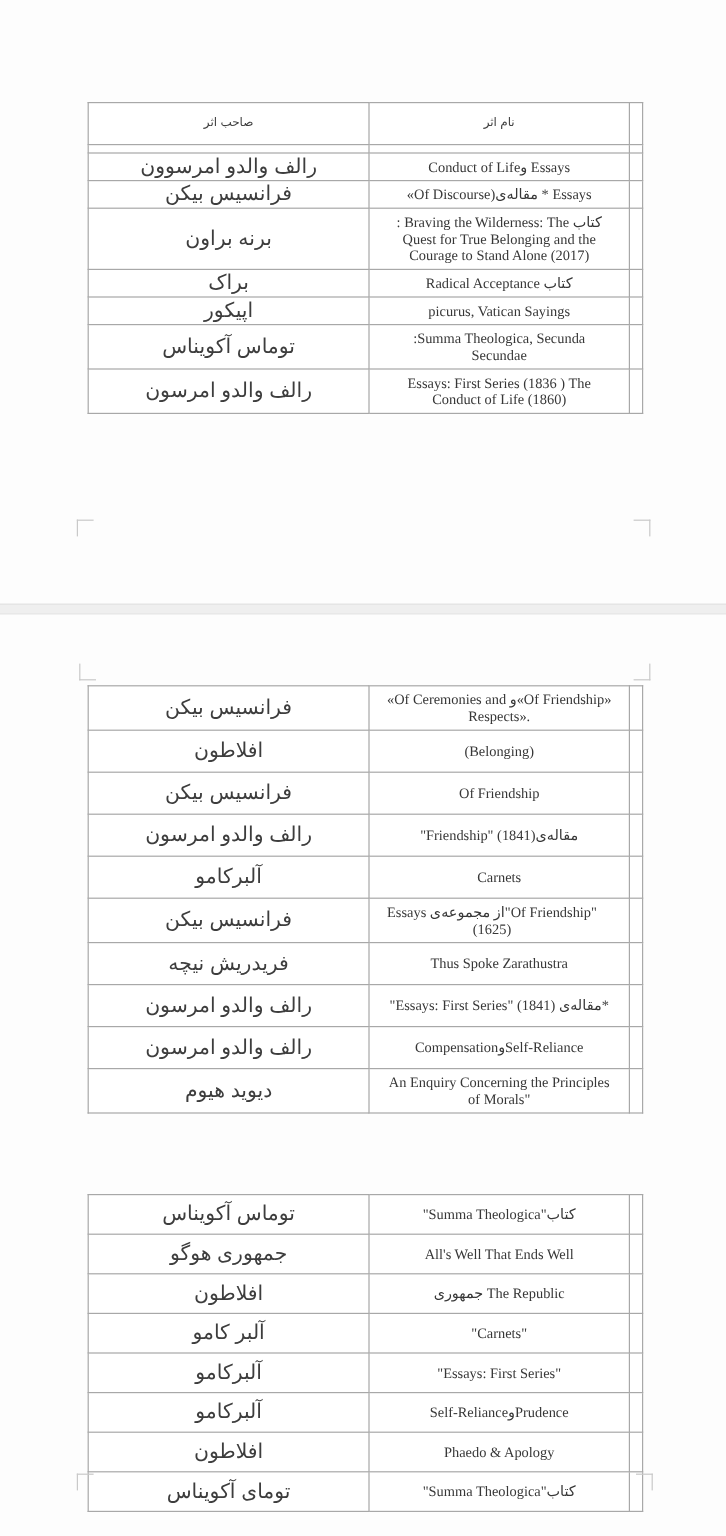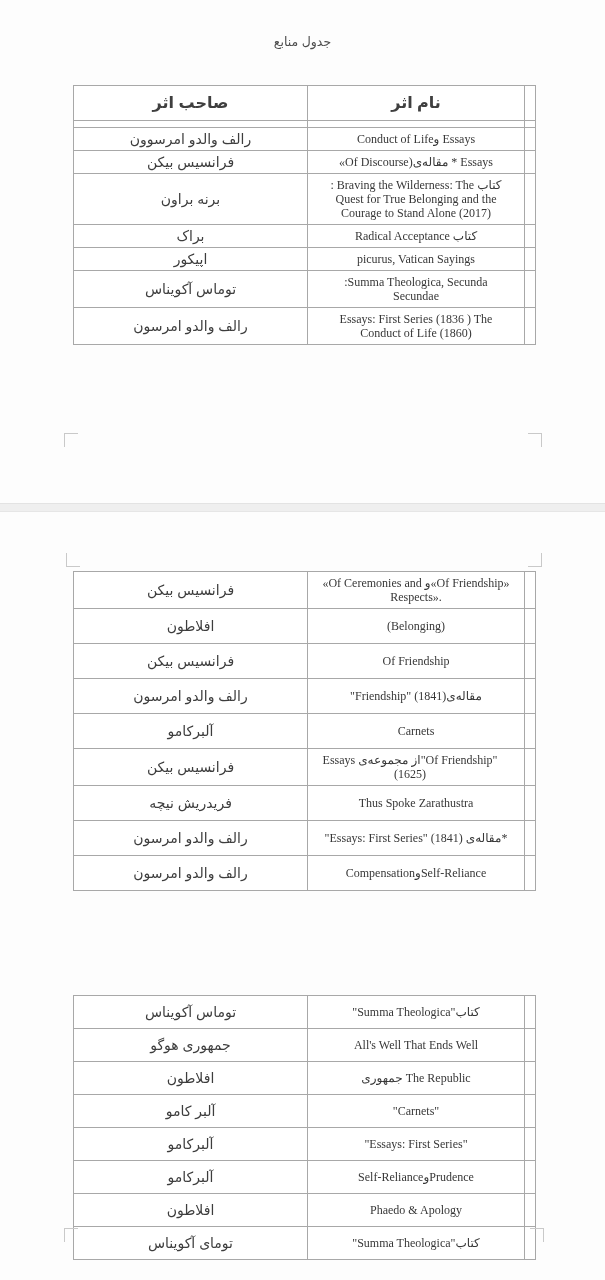--- a/index.html
+++ b/index.html
@@ -18,23 +18,23 @@
   #table1{top:85px;}
   #table2{top:571px;}
   #table3{top:995px;}
   .rtable col.c-author{width:234px;}
   .rtable col.c-work{width:217px;}
   .rtable col.c-spacer{width:11px;}
   .rtable th,.rtable td{
     border:1px solid #a8a8a8;vertical-align:middle;text-align:center;
     padding:4px 6px;line-height:14px;
   }
-  .rtable th{font-weight:bold;font-size:16px;height:26px;color:#3f3f3f;}
+  .rtable th{font-weight:normal;font-size:10px;height:26px;color:#3f3f3f;}
   .rtable tr.sliver td{height:6px;padding:0;}
-  td.author{font-size:14px;direction:rtl;color:#3d3d3d;}
+  td.author{font-size:17px;direction:rtl;color:#3d3d3d;}
   td.work{font-size:12px;direction:ltr;white-space:pre-line;color:#373737;font-family:Liberation Serif, serif;}
   td.work.align-right{text-align:right;padding-right:18px;}
   td.spacer,th.spacer{padding:0;}
   #table2 td{height:26px;text-align:center;}
   #table3 td{height:24px;}
   .page-separator{
     position:absolute;left:0;top:503px;width:605px;height:7px;
     background:#efefef;border-top:1px solid #e3e3e3;border-bottom:1px solid #e6e6e6;
   }
   .mark{position:absolute;width:13px;height:13px;}
@@ -44,21 +44,20 @@
   .mark.tr{border-right:1px solid #c9c9c9;border-bottom:1px solid #c9c9c9;}
   .m1l{left:64px;top:433px;} .m1r{left:528px;top:433px;}
   .m2l{left:66px;top:553px;} .m2r{left:528px;top:553px;}
   .m3l{left:64px;top:1228px;} .m3r{left:530px;top:1228px;}
 </style>
 </head>
 <body>
 
 <div class="canvas">
 
-  <div class="doc-title">جدول منابع</div>
 
   <table class="rtable" id="table1">
     <colgroup>
         <col class="c-author">
         <col class="c-work">
         <col class="c-spacer">
       </colgroup>
     <thead>
       <tr>
         <th class="author" dir="rtl">صاحب اثر</th>
@@ -161,20 +160,26 @@
         <tr>
           <td class="author" dir="rtl">رالف والدو امرسون</td>
           <td class="work" dir="ltr">"Essays: First Series" (1841) مقاله‌ی*</td>
           <td class="spacer"></td>
         </tr>
         <tr>
           <td class="author" dir="rtl">رالف والدو امرسون</td>
           <td class="work" dir="ltr">CompensationوSelf-Reliance</td>
           <td class="spacer"></td>
         </tr>
+        <tr>
+          <td class="author" dir="rtl">دیوید هیوم</td>
+          <td class="work" dir="ltr">An Enquiry Concerning the Principles
+of Morals"</td>
+          <td class="spacer"></td>
+        </tr>
       </tbody>
   </table>
 
   <table class="rtable" id="table3">
     <colgroup>
         <col class="c-author">
         <col class="c-work">
         <col class="c-spacer">
       </colgroup>
     <tbody id="tbody3">

